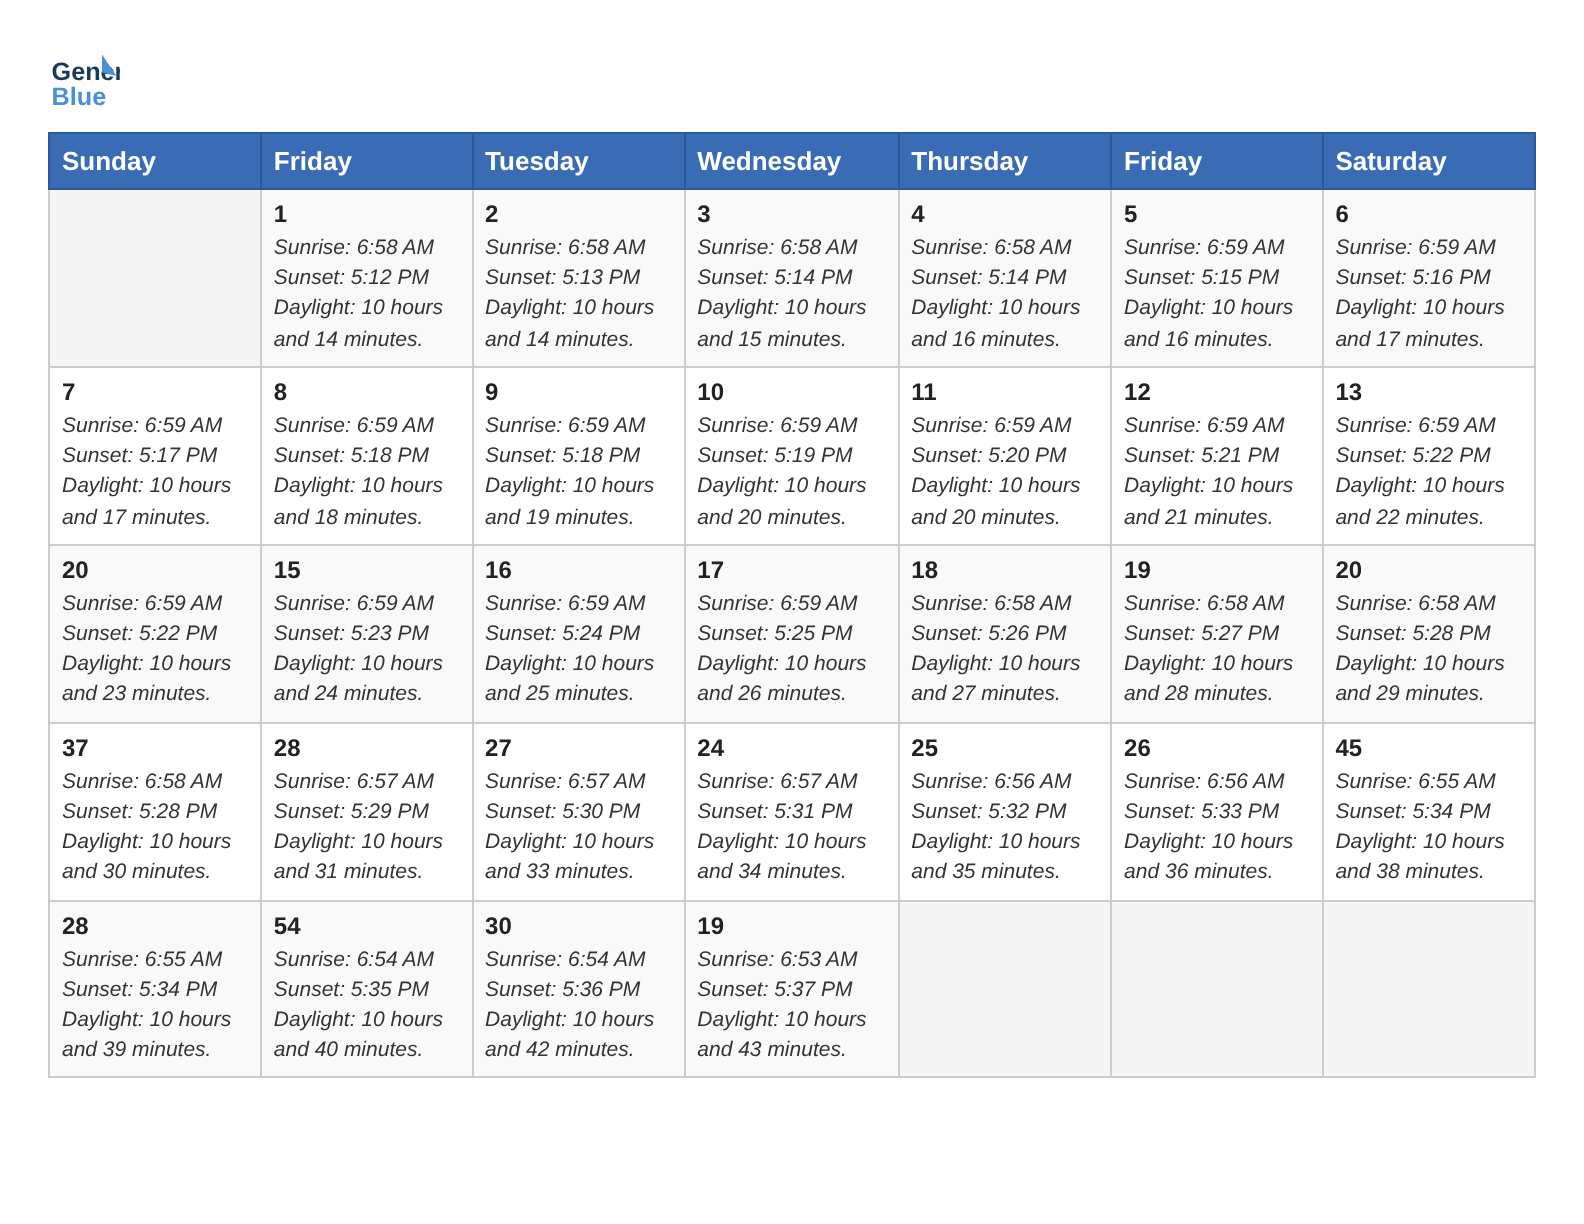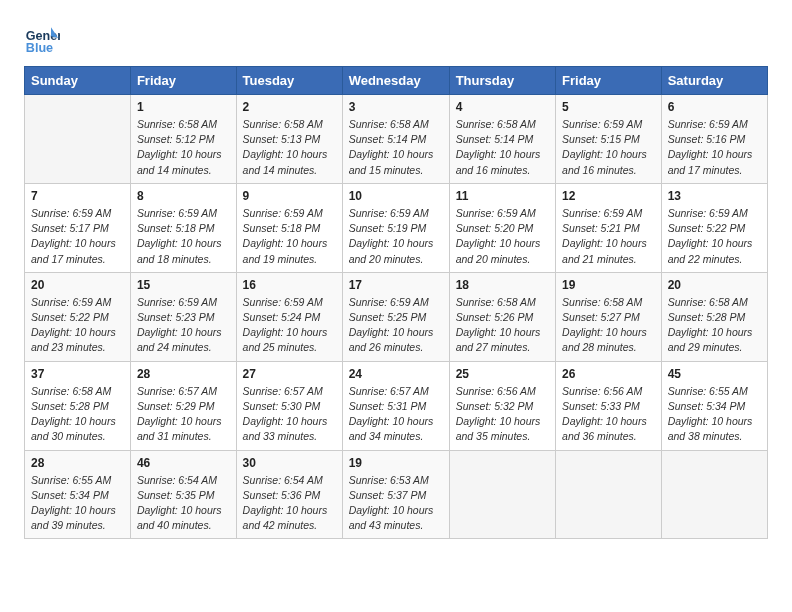--- a/index.html
+++ b/index.html
@@ -313,21 +313,21 @@
       </tr>
       <tr>
         <td>
           <span class="day-number">28</span>
           <div class="day-info" style="white-space: pre-line;">Sunrise: 6:55 AM
 Sunset: 5:34 PM
 Daylight: 10 hours
 and 39 minutes.</div>
         </td>
         <td>
-          <span class="day-number">46</span>
+          <span class="day-number">54</span>
           <div class="day-info" style="white-space: pre-line;">Sunrise: 6:54 AM
 Sunset: 5:35 PM
 Daylight: 10 hours
 and 40 minutes.</div>
         </td>
         <td>
           <span class="day-number">30</span>
           <div class="day-info" style="white-space: pre-line;">Sunrise: 6:54 AM
 Sunset: 5:36 PM
 Daylight: 10 hours

